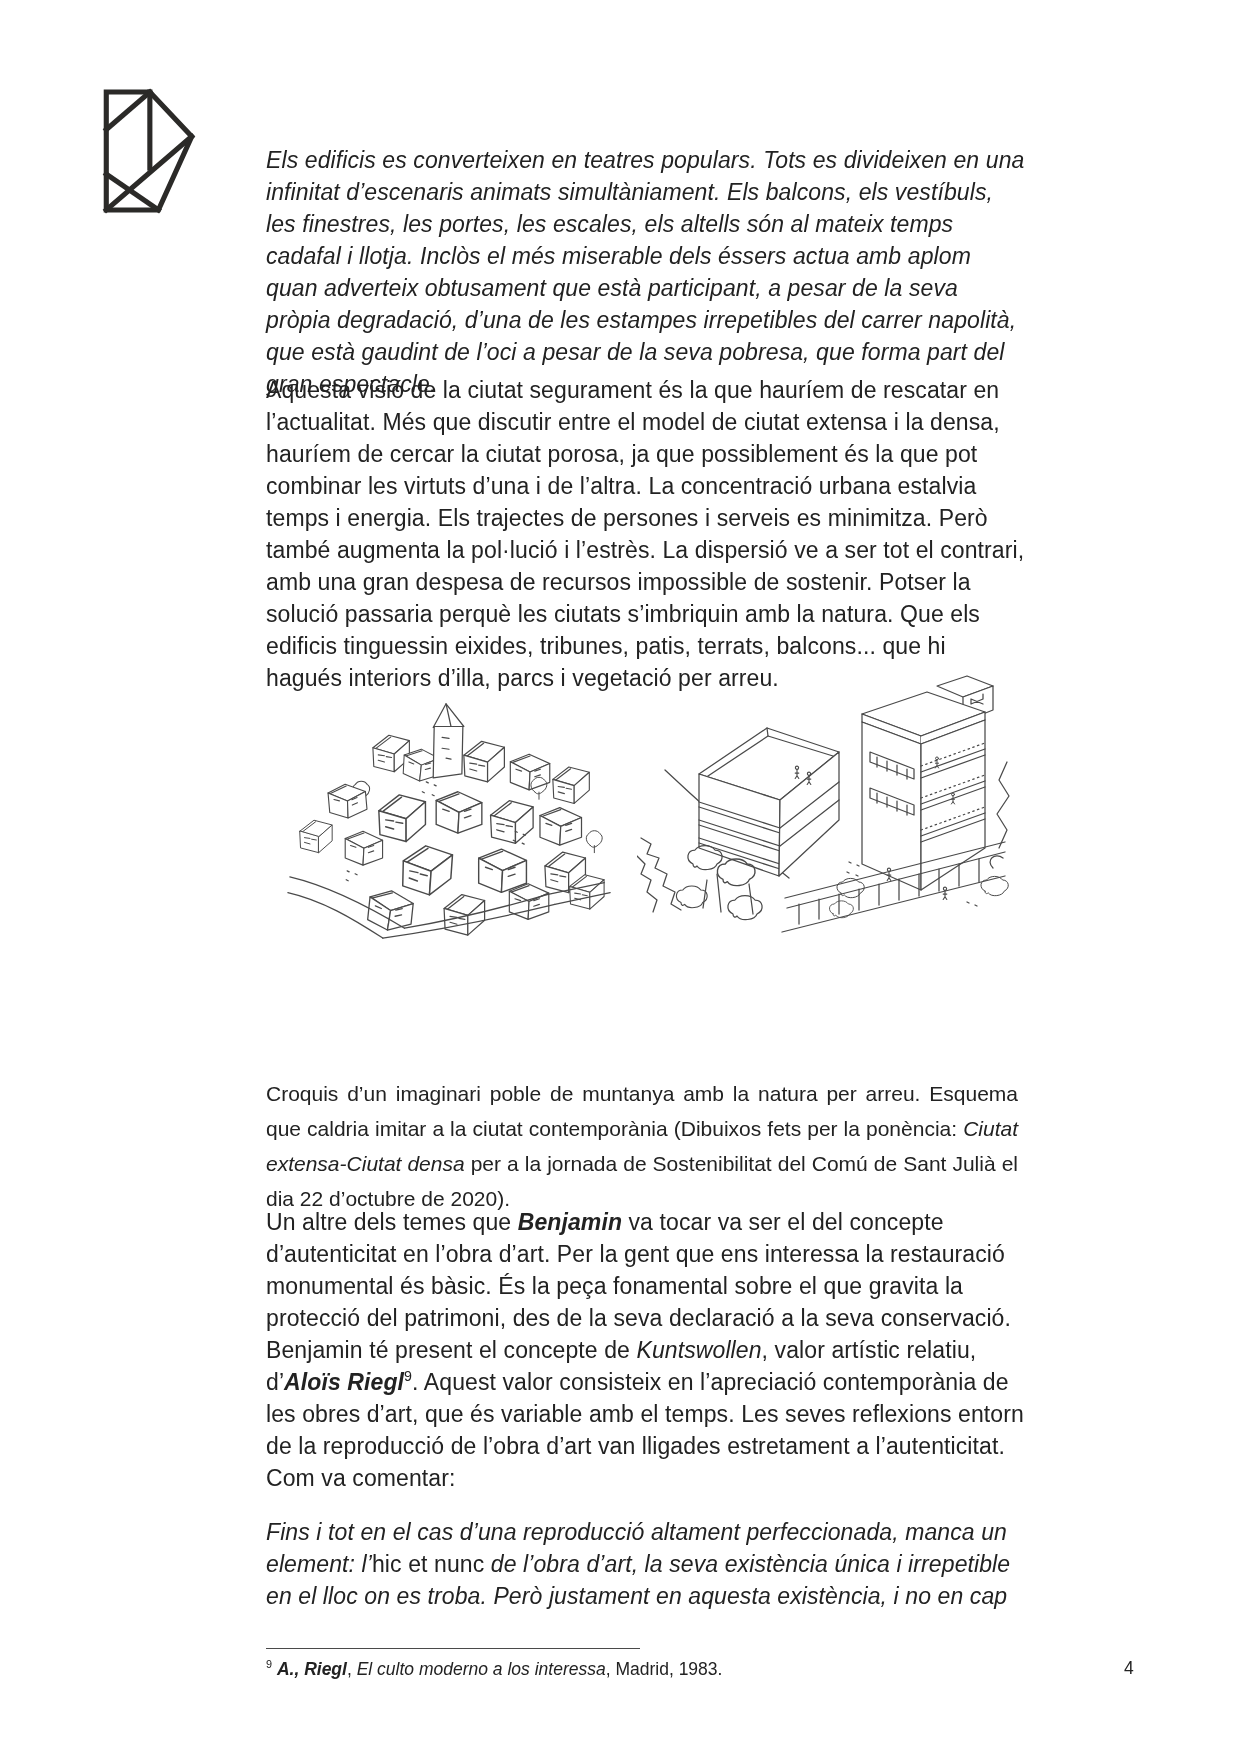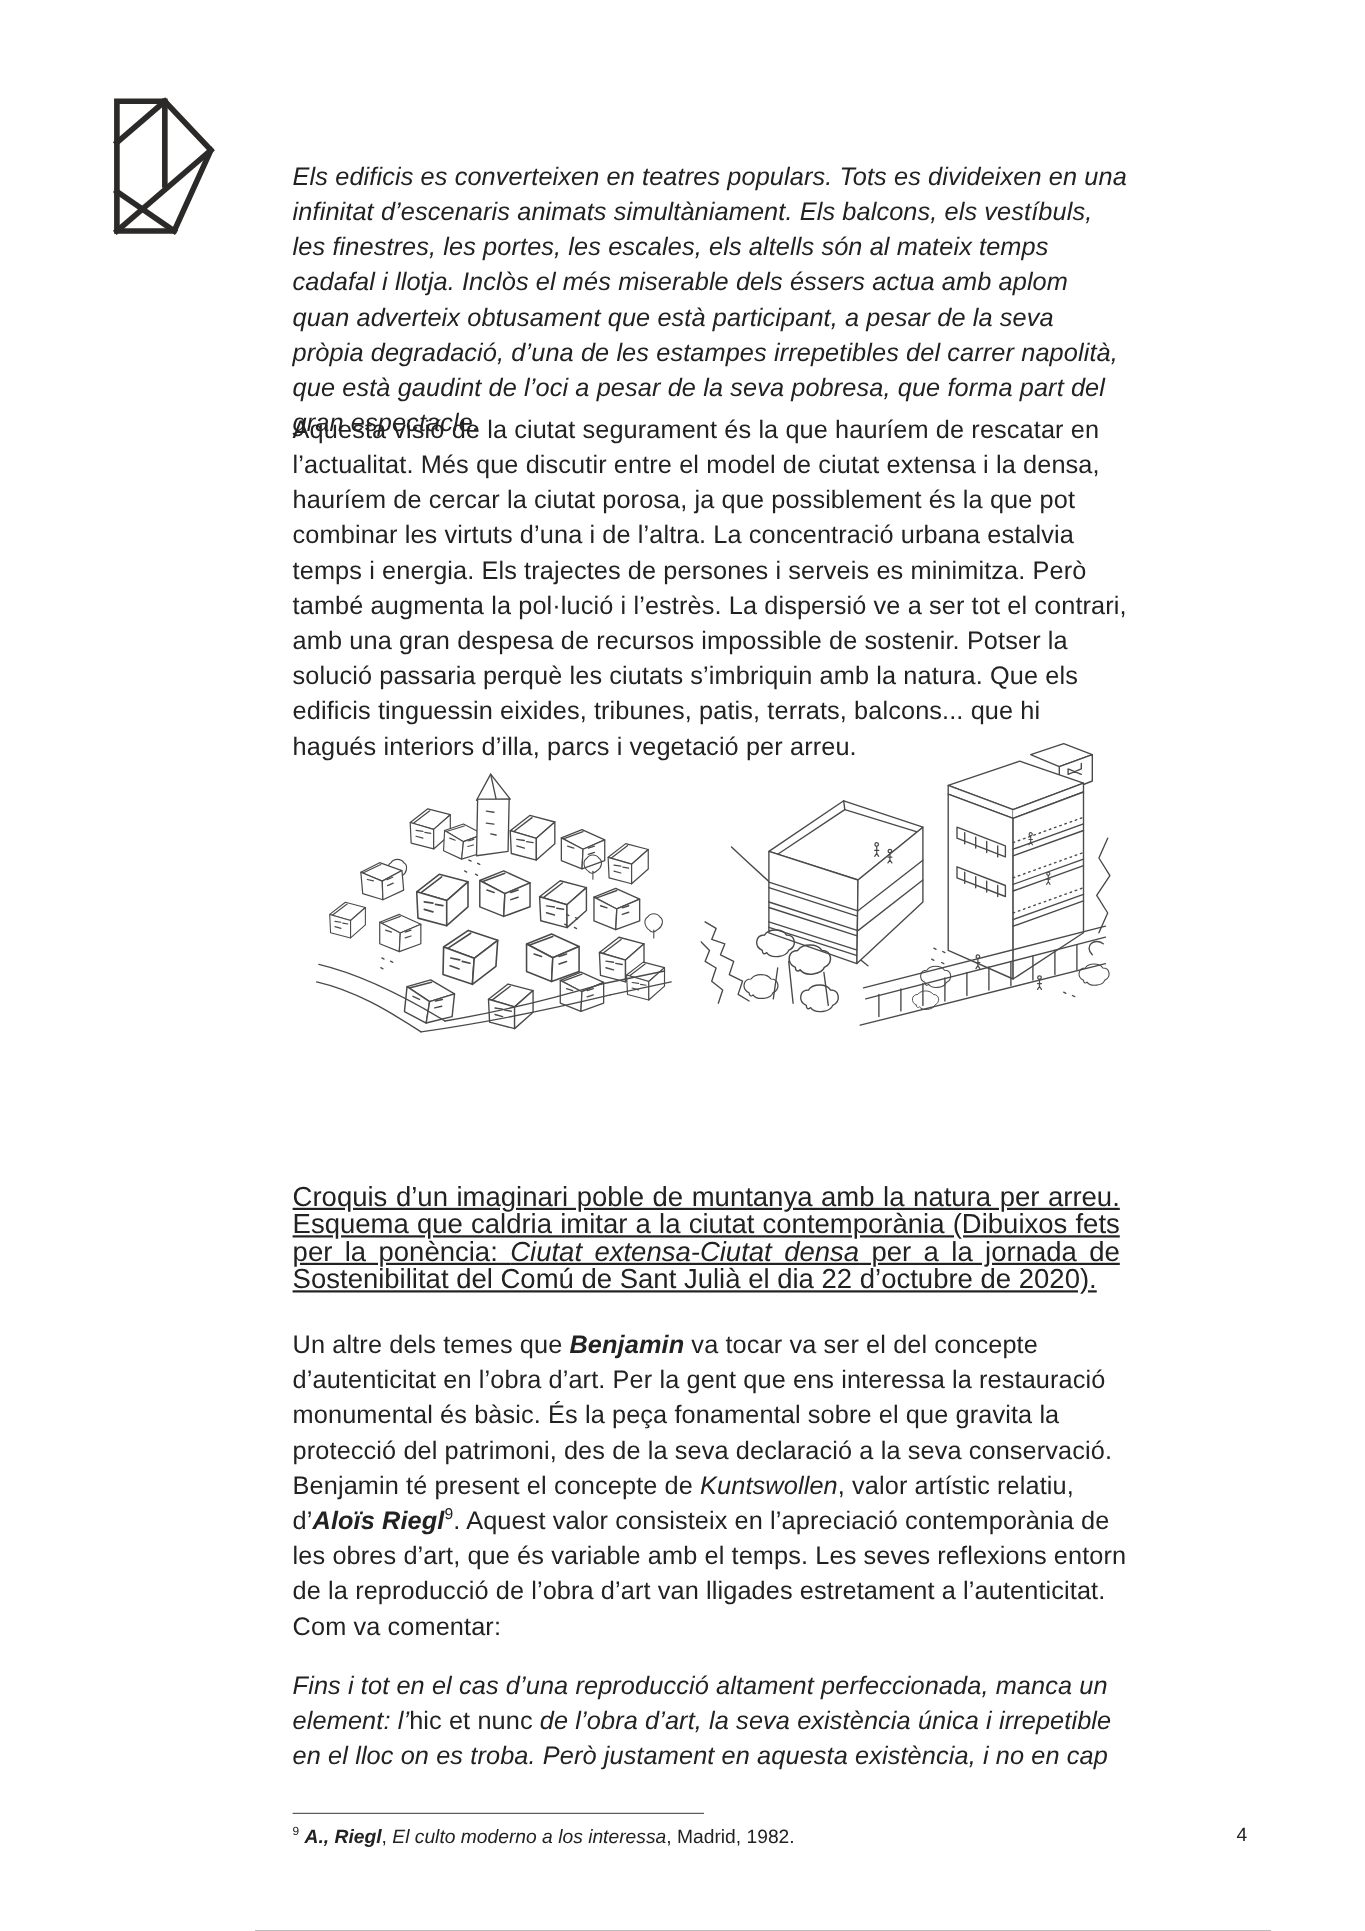--- a/index.html
+++ b/index.html
@@ -15,24 +15,23 @@
   .block{position:absolute;}
   .bodytext{
     font-size:23px;
     line-height:32px;
     letter-spacing:0.1px;
     text-align:left;
   }
   .quote{font-style:italic;}
   .quote .upright{font-style:normal;}
   .caption{
-    font-size:25px;
-    line-height:25px;
+    font-size:21px;
+    line-height:35px;
     text-align:justify;
-    text-decoration:underline;
   }
   .caption .it{font-style:italic;}
   b{font-weight:bold;font-style:italic;}
   sup{font-size:0.62em;vertical-align:super;line-height:0;}
   .fnrule{border-top:1.6px solid #4a4a4a;}
   .footnote{
     font-size:17.5px;
     line-height:22px;
   }
   .pagenum{font-size:17.5px;}
@@ -216,18 +215,18 @@
   </div>
 
   <div class="block bodytext quote" style="left:266px;top:1516px;width:770px;">
     <span>Fins i tot en el cas d’una reproducció altament perfeccionada, manca un element: l’</span><span class="upright">hic et nunc</span><span> de l’obra d’art, la seva existència única i irrepetible en el lloc on es troba. Però justament en aquesta existència, i no en cap</span>
   </div>
 
   <div class="block fnrule" style="left:266px;top:1648px;width:374px;height:0;"></div>
 
   <div class="block footnote" style="left:266px;top:1658px;width:700px;">
     <sup>9</sup>
-    <b>A., Riegl</b><span>, </span><i>El culto moderno a los interessa</i><span>, Madrid, 1982.</span>
+    <b>A., Riegl</b><span>, </span><i>El culto moderno a los interessa</i><span>, Madrid, 1983.</span>
   </div>
 
   <div class="block pagenum" style="left:1124px;top:1658px;">4</div>
 
 </div>
 
 </body></html>

